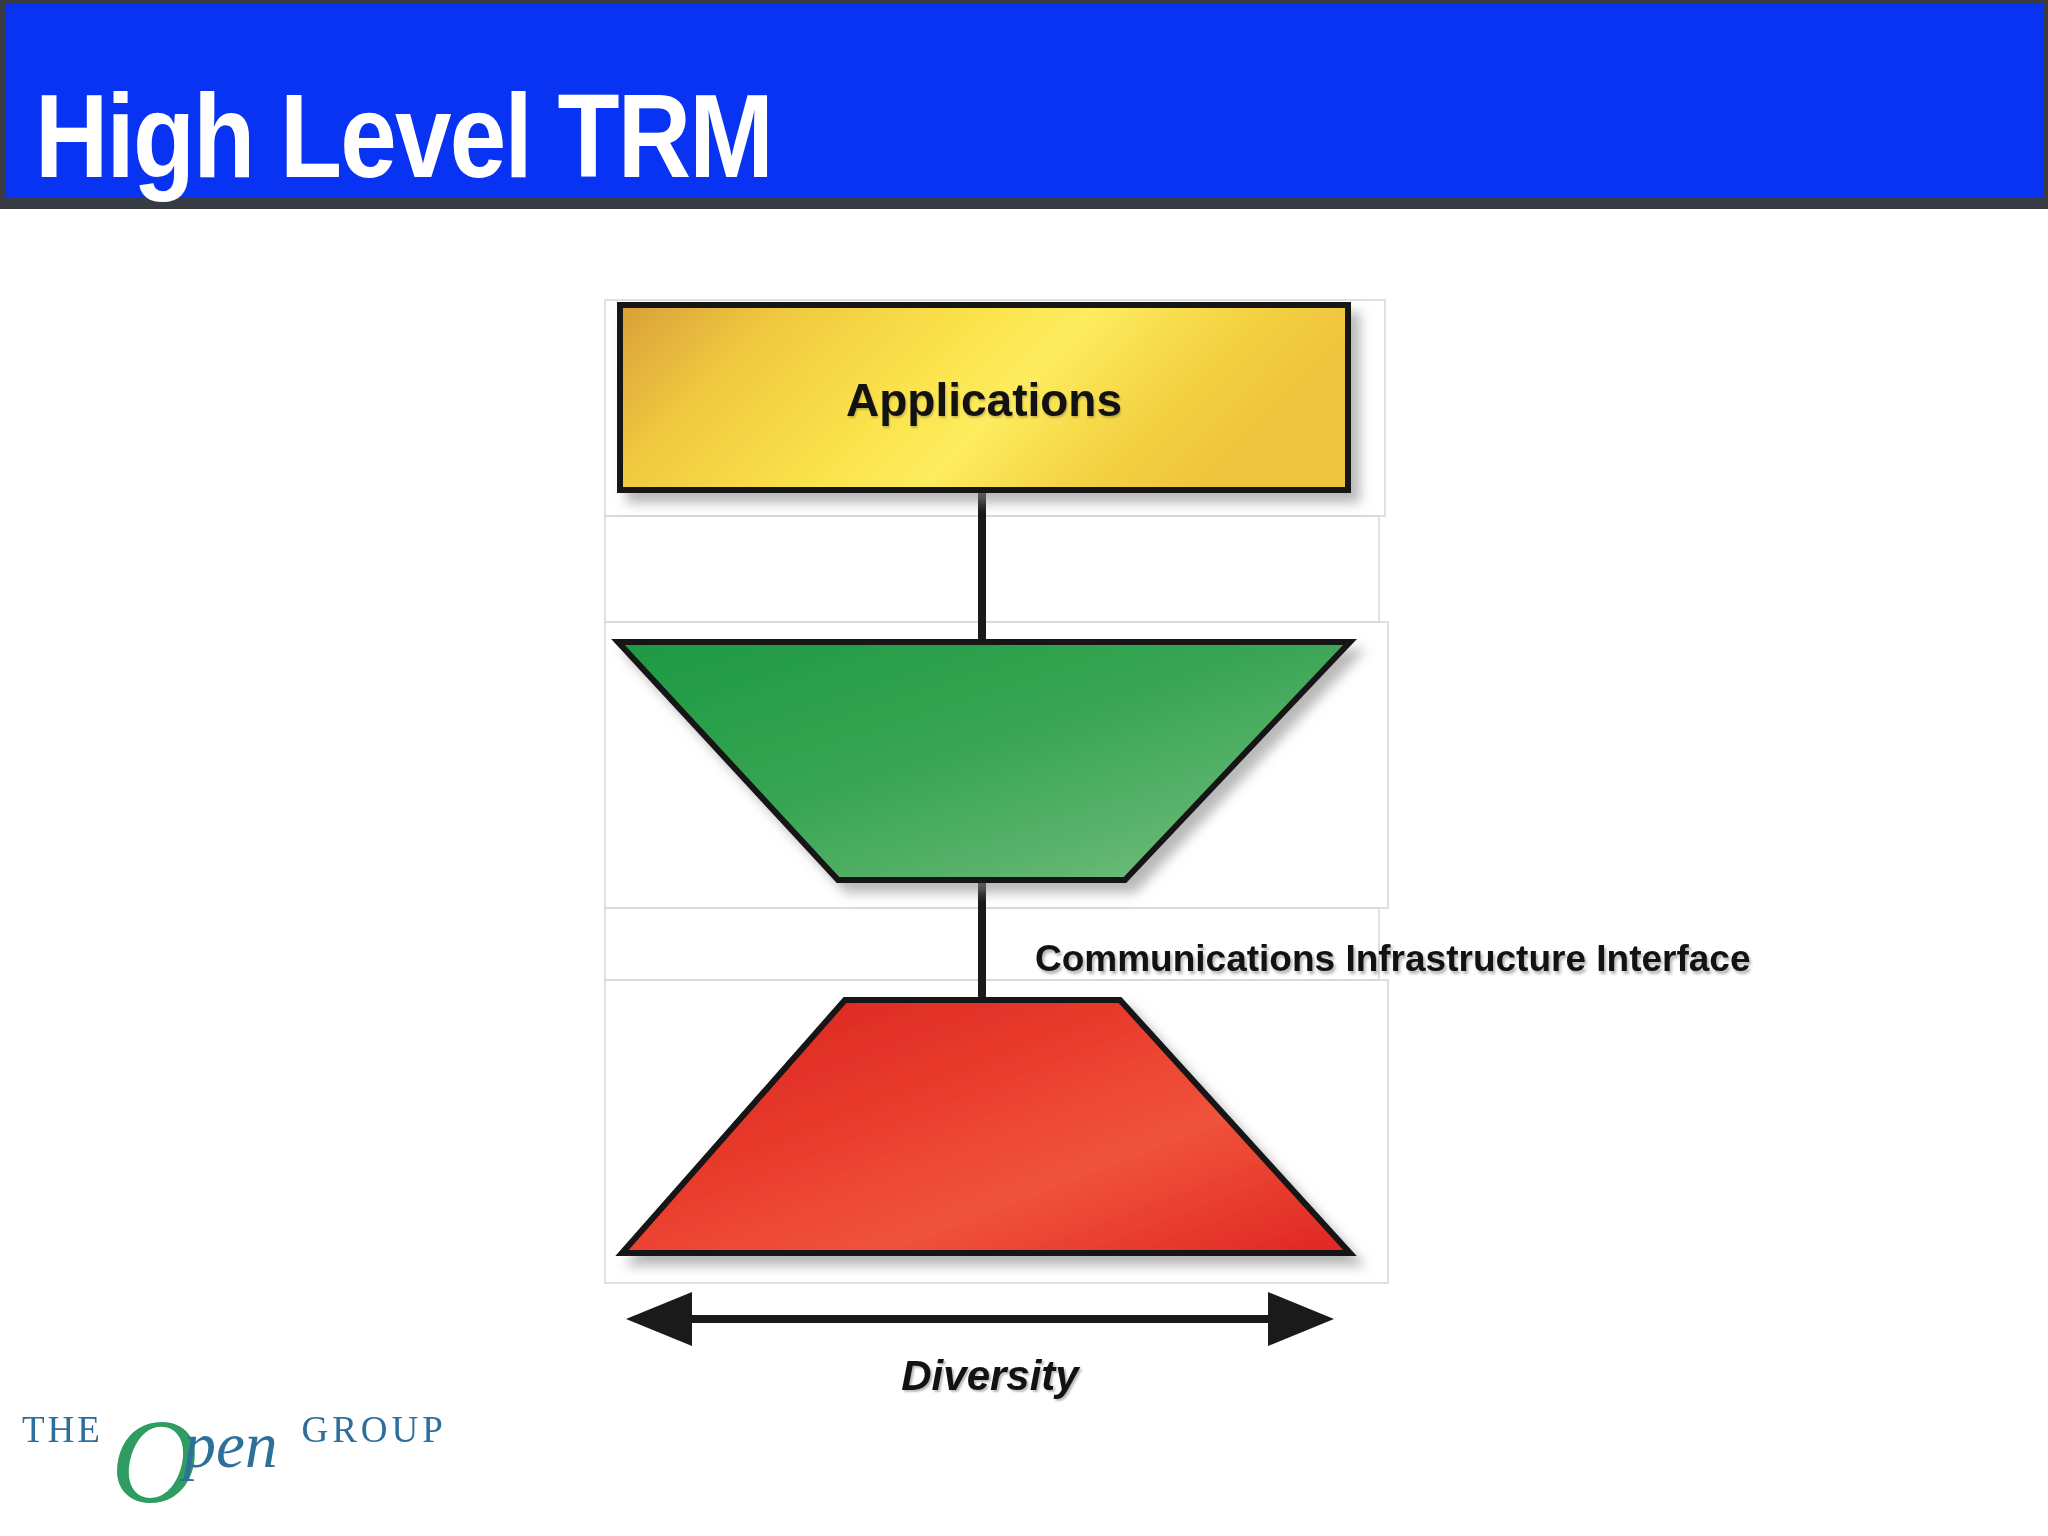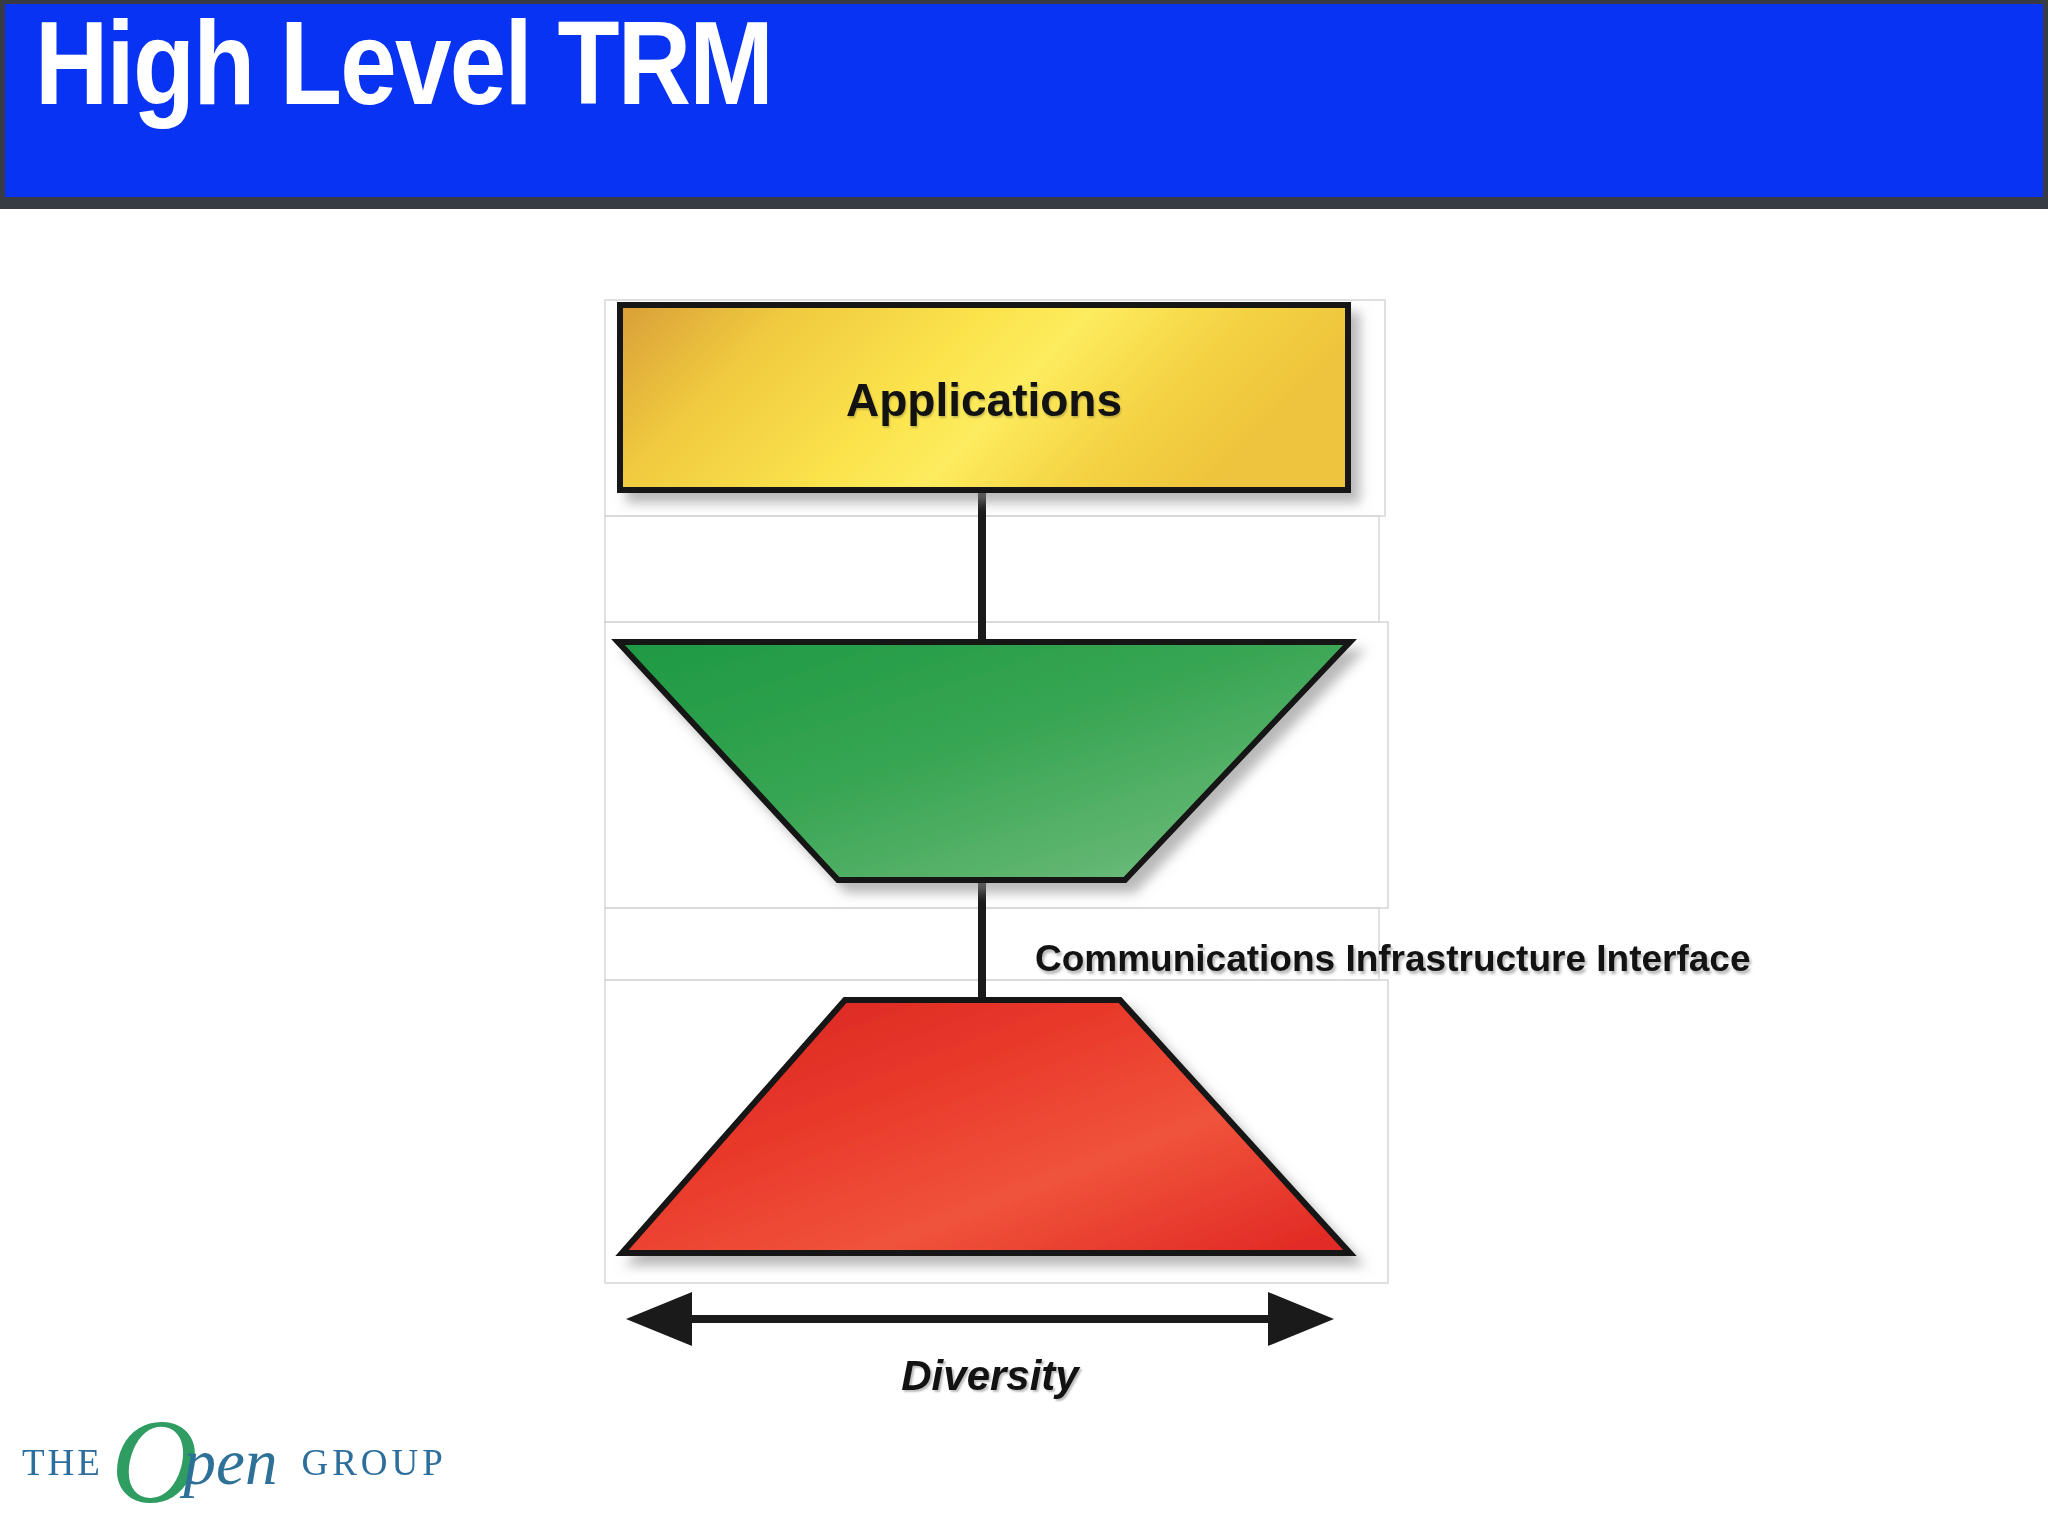--- a/index.html
+++ b/index.html
@@ -23,20 +23,21 @@
     top: 0; left: 0;
     width: 2048px;
     height: 209px;
     background: #0933F2;
     border-top: 4px solid #363B44;
     border-left: 5px solid #363B44;
     border-right: 5px solid #363B44;
     border-bottom: 12px solid #363B44;
     box-sizing: border-box;
     display: flex;
+    align-items: flex-end;
   }
   .titlebar h1 {
     margin: 0 0 2px 30px;
     color: #ffffff;
     font-size: 118px;
     font-weight: bold;
     line-height: 1.0;
     letter-spacing: -2px;
     transform: scaleX(0.86);
     transform-origin: left bottom;
@@ -71,21 +72,21 @@
     font-style: italic;
     text-align: center;
     text-shadow: 2px 2px 2px rgba(90,90,90,0.4);
   }
   
   .logo {
     position: absolute;
     left: 22px;
     top: 1408px;
     display: flex;
-    align-items: center;
+    align-items: flex-start;
     z-index: 3;
     font-family: "Liberation Serif", serif;
   }
   .logo .the {
     font-size: 37px;
     letter-spacing: 3px;
     color: #2E6E9C;
   }
   .logo .open-o {
     font-size: 120px;

